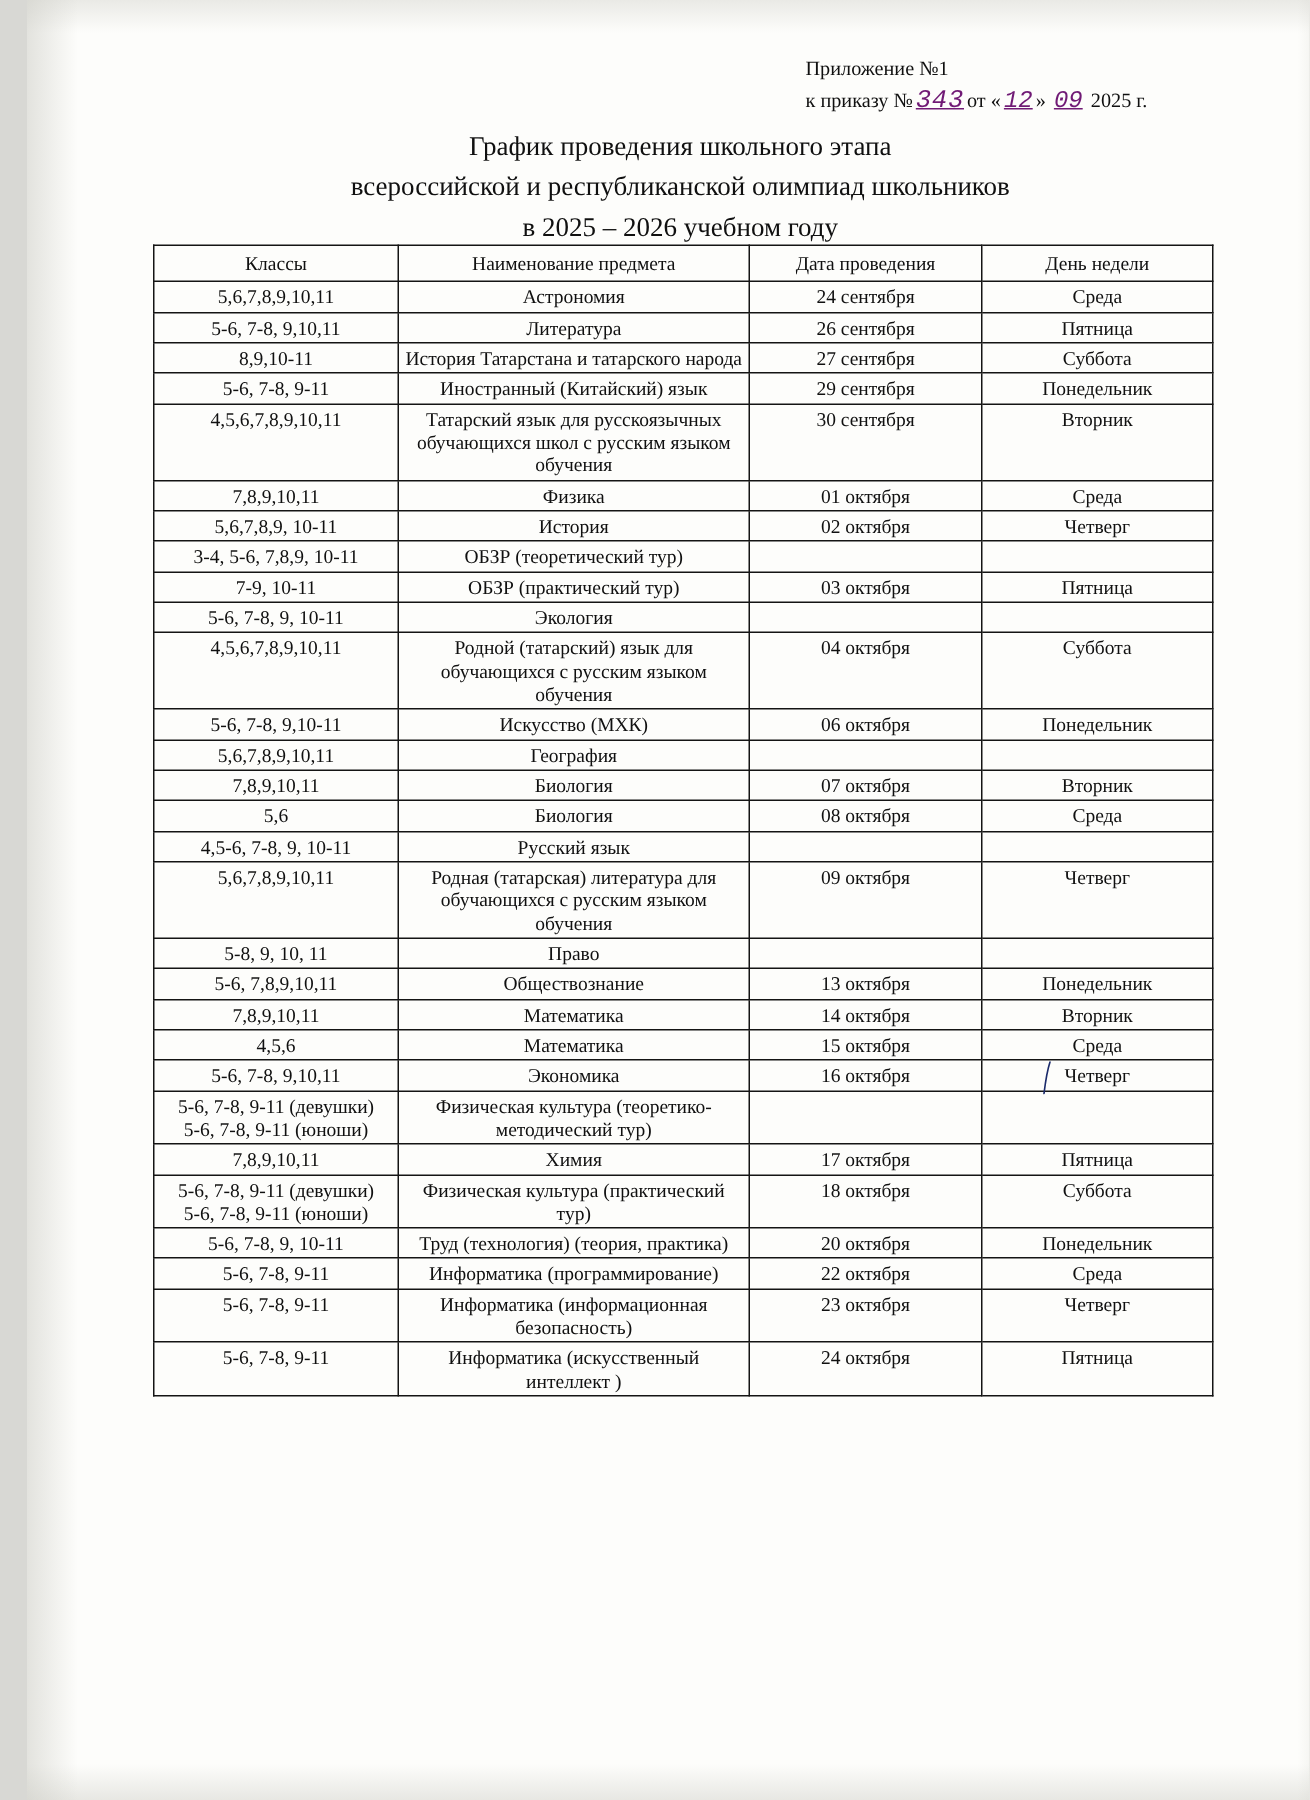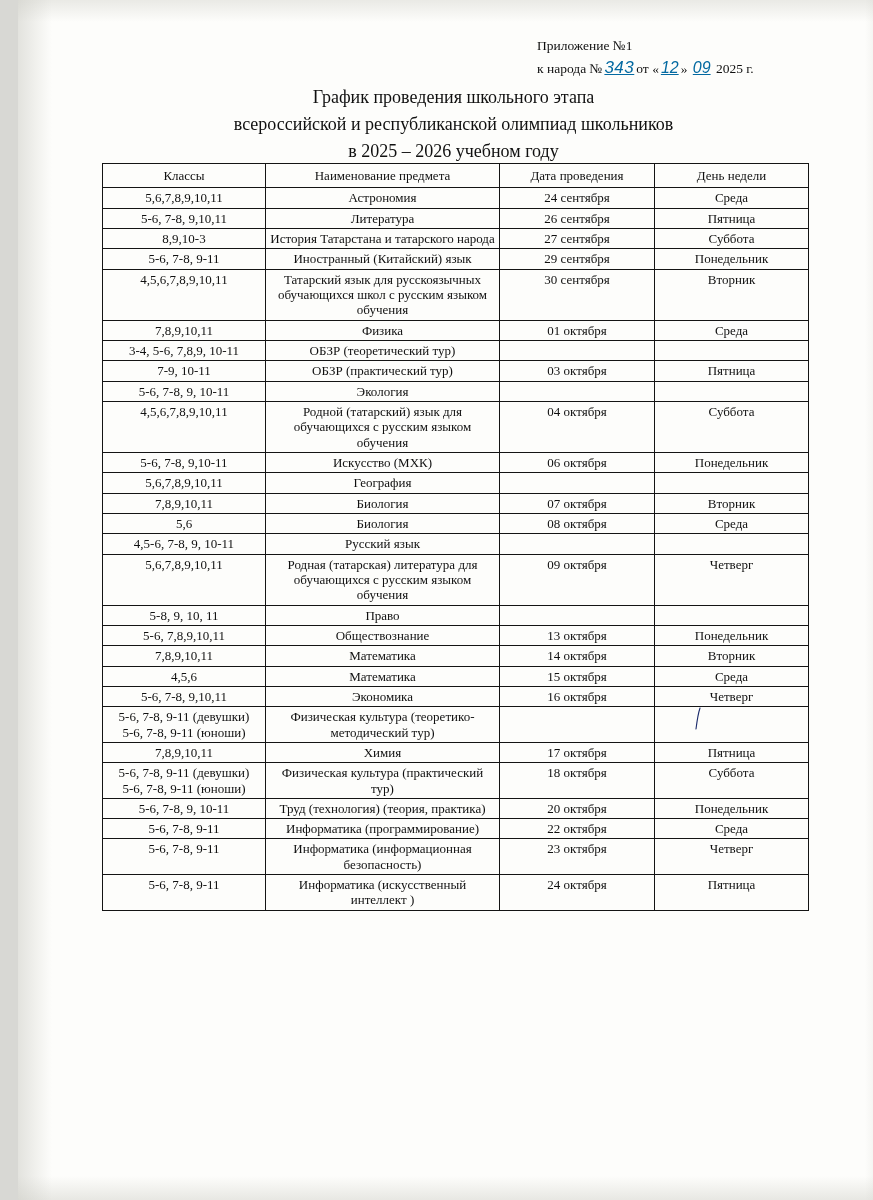--- a/index.html
+++ b/index.html
@@ -35,24 +35,24 @@
     position: absolute;
     left: 519px;
     top: 36px;
     font-size: 13.5px;
     line-height: 1.45;
   }
   .appendix .line2 {
     white-space: nowrap;
   }
   .hand {
-    font-family: Liberation Sans, sans-serif;
+    font-family: Liberation Mono, monospace;
     font-style: italic;
     font-size: 16px;
-    color: #0369a1;
+    color: #701a75;
     text-decoration: underline;
     padding: 0 2px;
   }
   .hand.num {
     font-size: 17px;
     letter-spacing: 0.5px;
   }
 
   .title {
     position: absolute;
@@ -105,21 +105,21 @@
   }
   .mark svg { display: block; }
 </style>
 </head>
 <body>
 
 <div class="page">
 
   <div class="appendix">
     <div>Приложение №1</div>
-    <div class="line2"><span>к народа №</span><span class="hand num">343</span><span>от</span> <span>«</span><span class="hand">12</span><span>»</span> <span class="hand">09</span> <span>2025 г.</span></div>
+    <div class="line2"><span>к приказу №</span><span class="hand num">343</span><span>от</span> <span>«</span><span class="hand">12</span><span>»</span> <span class="hand">09</span> <span>2025 г.</span></div>
   </div>
 
   <div class="title">
     <div>График проведения школьного этапа</div>
     <div>всероссийской и республиканской олимпиад школьников</div>
     <div>в 2025 – 2026 учебном году</div>
   </div>
 
   <table class="sched">
     <colgroup>
@@ -143,21 +143,21 @@
           <td>24 сентября</td>
           <td>Среда</td>
         </tr>
         <tr>
           <td class="nb">5-6, 7-8, 9,10,11</td>
           <td class="subj">Литература</td>
           <td>26 сентября</td>
           <td>Пятница</td>
         </tr>
         <tr>
-          <td class="nb">8,9,10-3</td>
+          <td class="nb">8,9,10-11</td>
           <td class="subj">История Татарстана и татарского народа</td>
           <td>27 сентября</td>
           <td>Суббота</td>
         </tr>
         <tr>
           <td class="nb">5-6, 7-8, 9-11</td>
           <td class="subj">Иностранный (Китайский) язык</td>
           <td>29 сентября</td>
           <td>Понедельник</td>
         </tr>
@@ -165,20 +165,26 @@
           <td class="nb">4,5,6,7,8,9,10,11</td>
           <td class="subj">Татарский язык для русскоязычных обучающихся школ с русским языком обучения</td>
           <td>30 сентября</td>
           <td>Вторник</td>
         </tr>
         <tr>
           <td class="nb">7,8,9,10,11</td>
           <td class="subj">Физика</td>
           <td>01 октября</td>
           <td>Среда</td>
+        </tr>
+        <tr>
+          <td class="nb">5,6,7,8,9, 10-11</td>
+          <td class="subj">История</td>
+          <td>02 октября</td>
+          <td>Четверг</td>
         </tr>
         <tr>
           <td class="nb">3-4, 5-6, 7,8,9, 10-11</td>
           <td class="subj">ОБЗР (теоретический тур)</td>
           <td class="blank"></td>
           <td class="blank"></td>
         </tr>
         <tr>
           <td class="nb">7-9, 10-11</td>
           <td class="subj">ОБЗР (практический тур)</td>

